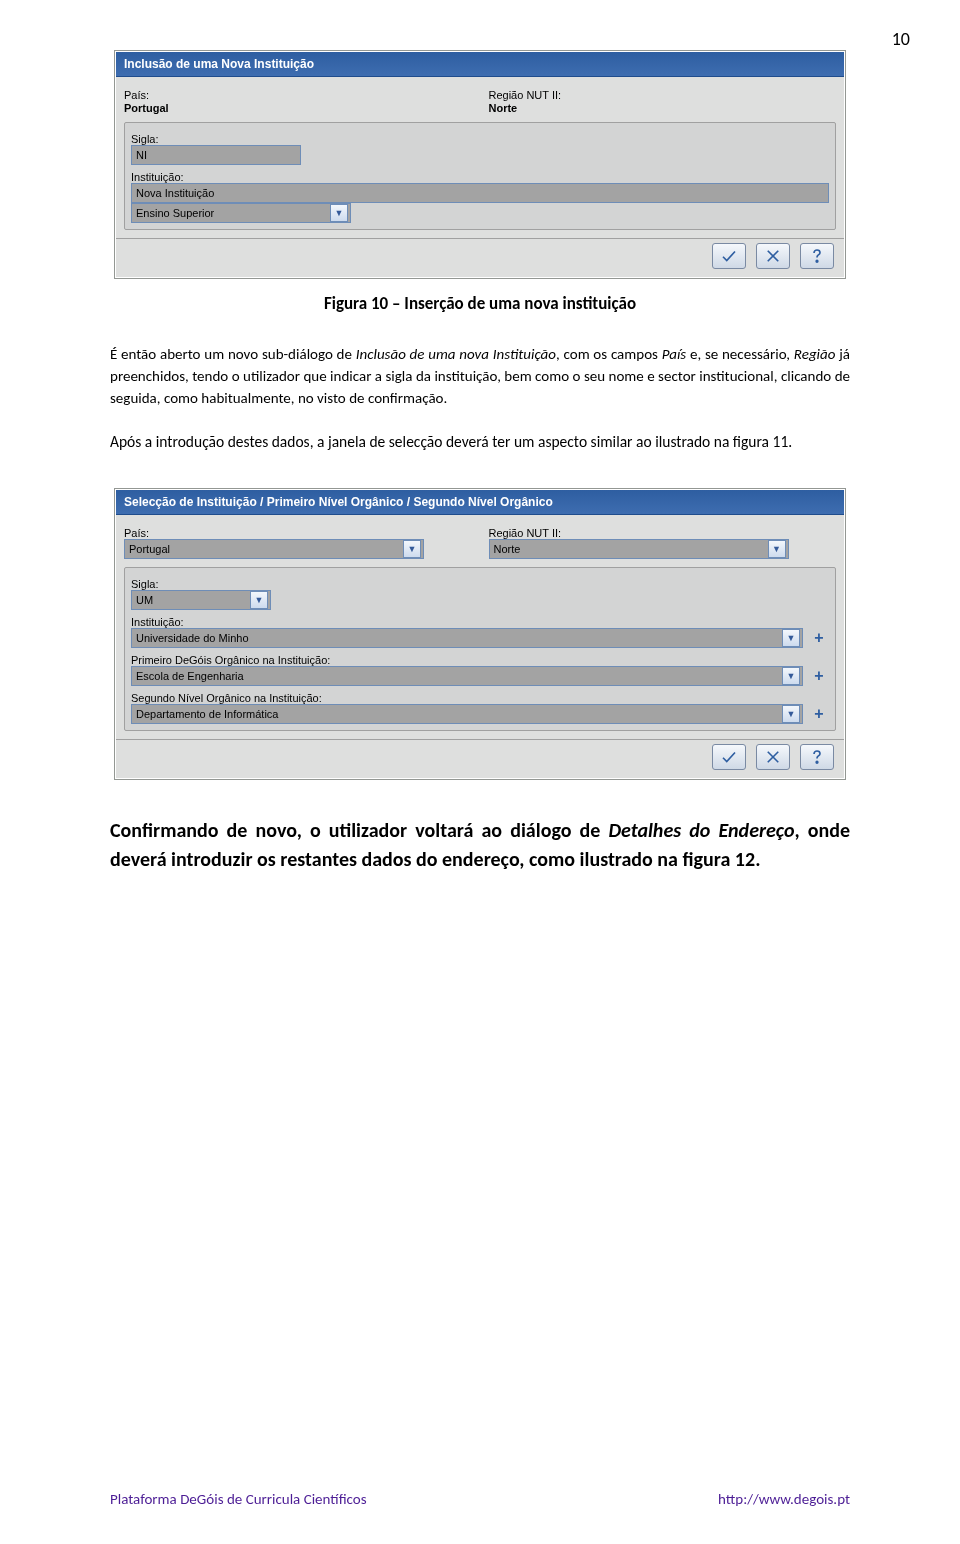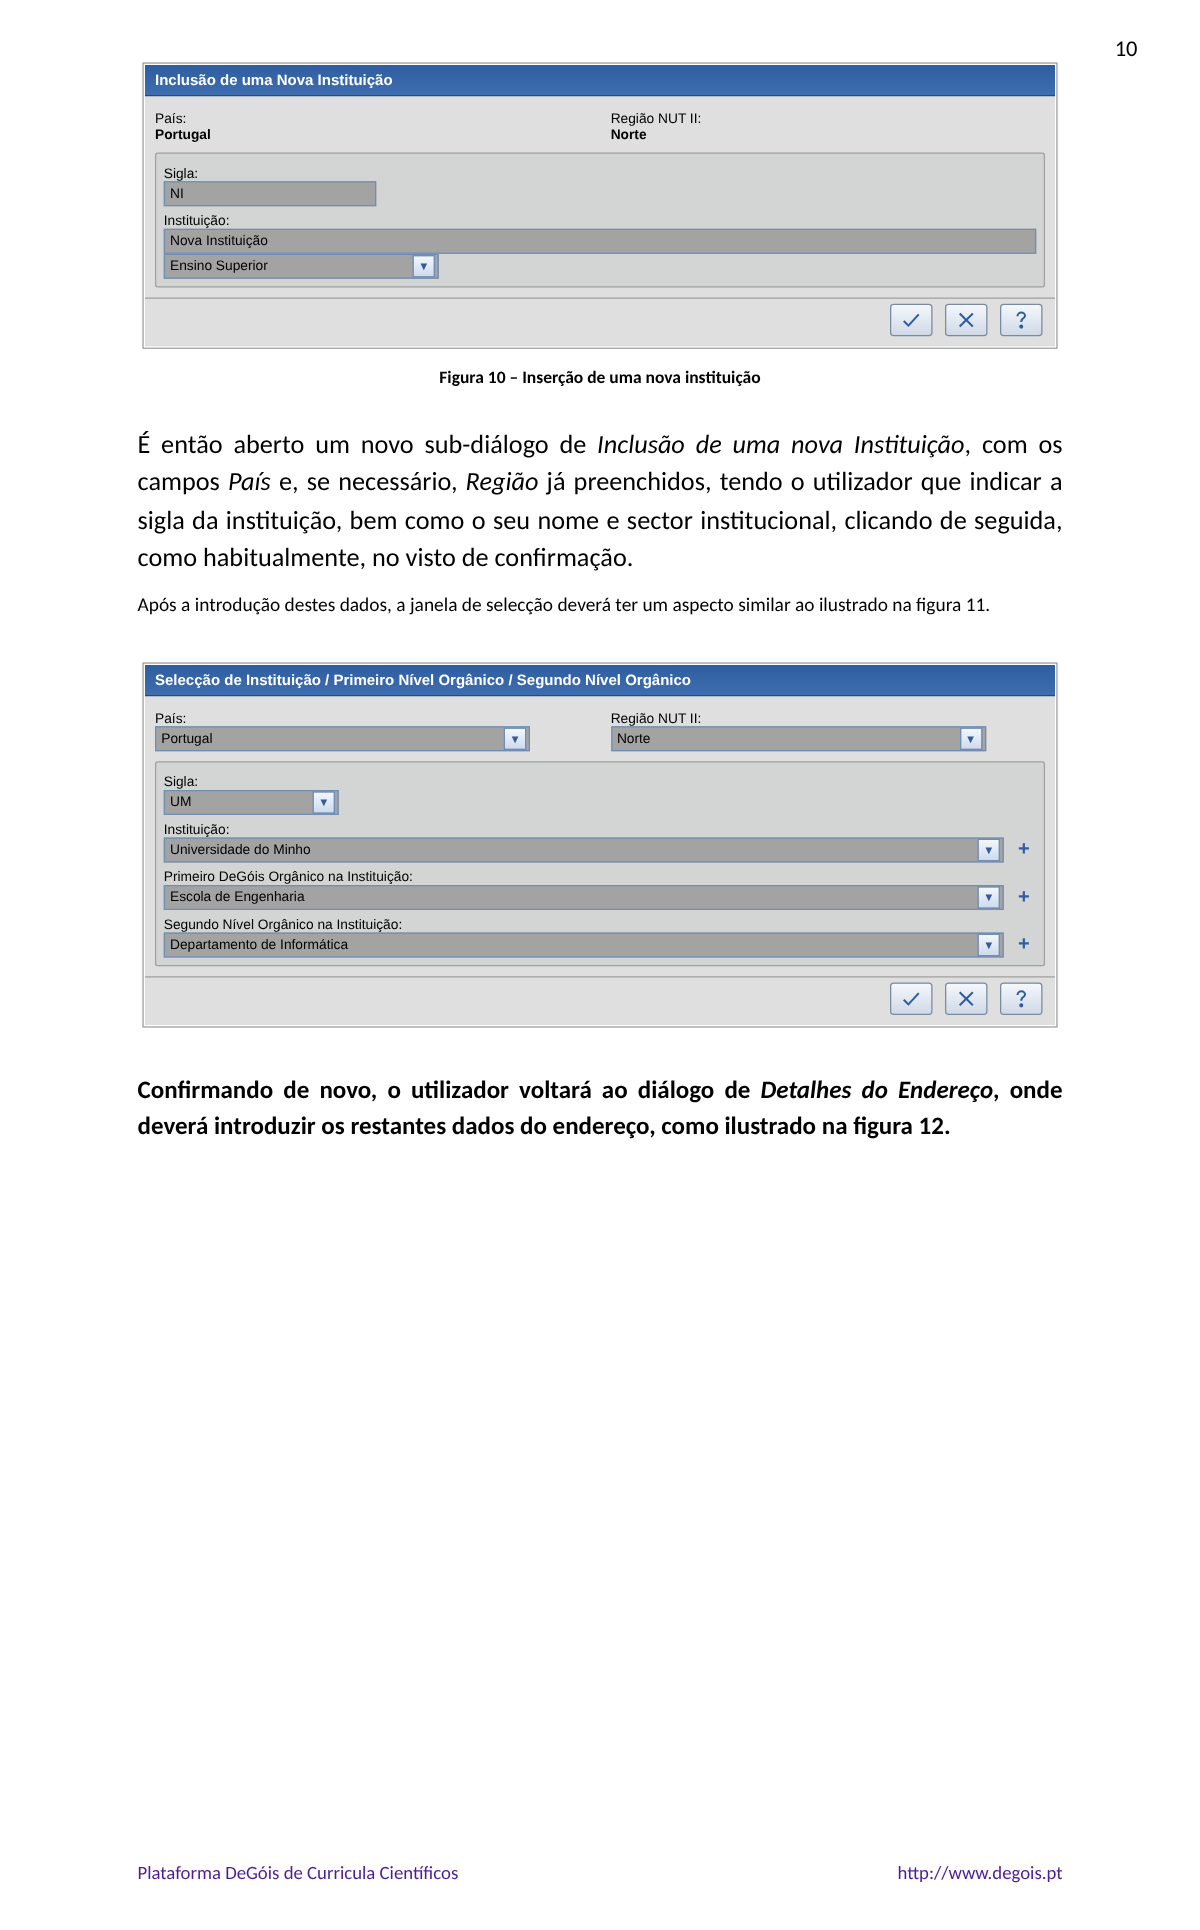--- a/index.html
+++ b/index.html
@@ -1,20 +1,20 @@
 <!DOCTYPE html>
 <html><head>
 <meta charset="utf-8">
 <style>
   * { box-sizing: border-box; margin: 0; padding: 0; }
   html, body { width: 960px; background: #fff; font-family: Calibri, Arial, sans-serif; color: #000; }
   .page { width: 960px; min-height: 1544px; padding: 50px 110px 40px 110px; position: relative; }
   .page-number { position: absolute; top: 28px; right: 50px; font-size: 18px; }
-  .caption { text-align: center; font-weight: bold; font-size: 14px; margin: 14px 0 6px 0; }
-  .body-text { font-size: 21px; line-height: 1.45; text-align: justify; margin: 30px 0 12px 0; }
+  .caption { text-align: center; font-weight: bold; font-size: 17px; margin: 14px 0 6px 0; }
+  .body-text { font-size: 15px; line-height: 1.45; text-align: justify; margin: 30px 0 22px 0; }
   .body-text2 { font-size: 15.5px; line-height: 1.45; text-align: justify; margin: 10px 0 34px 0; }
   .body-text3 { font-size: 20px; line-height: 1.45; text-align: justify; margin: 36px 0 12px 0; font-weight: bold; }
   .footer { position: absolute; bottom: 36px; left: 110px; right: 110px; display: flex; justify-content: space-between; font-size: 15px; color: #4c1d95; }
   em.i { font-style: italic; }
 
   
   .dialog {
     width: 732px; margin: 0 auto; background: #dedfde; border: 1px solid #939793;
     font-family: Arial, sans-serif; font-size: 11px;
   }

